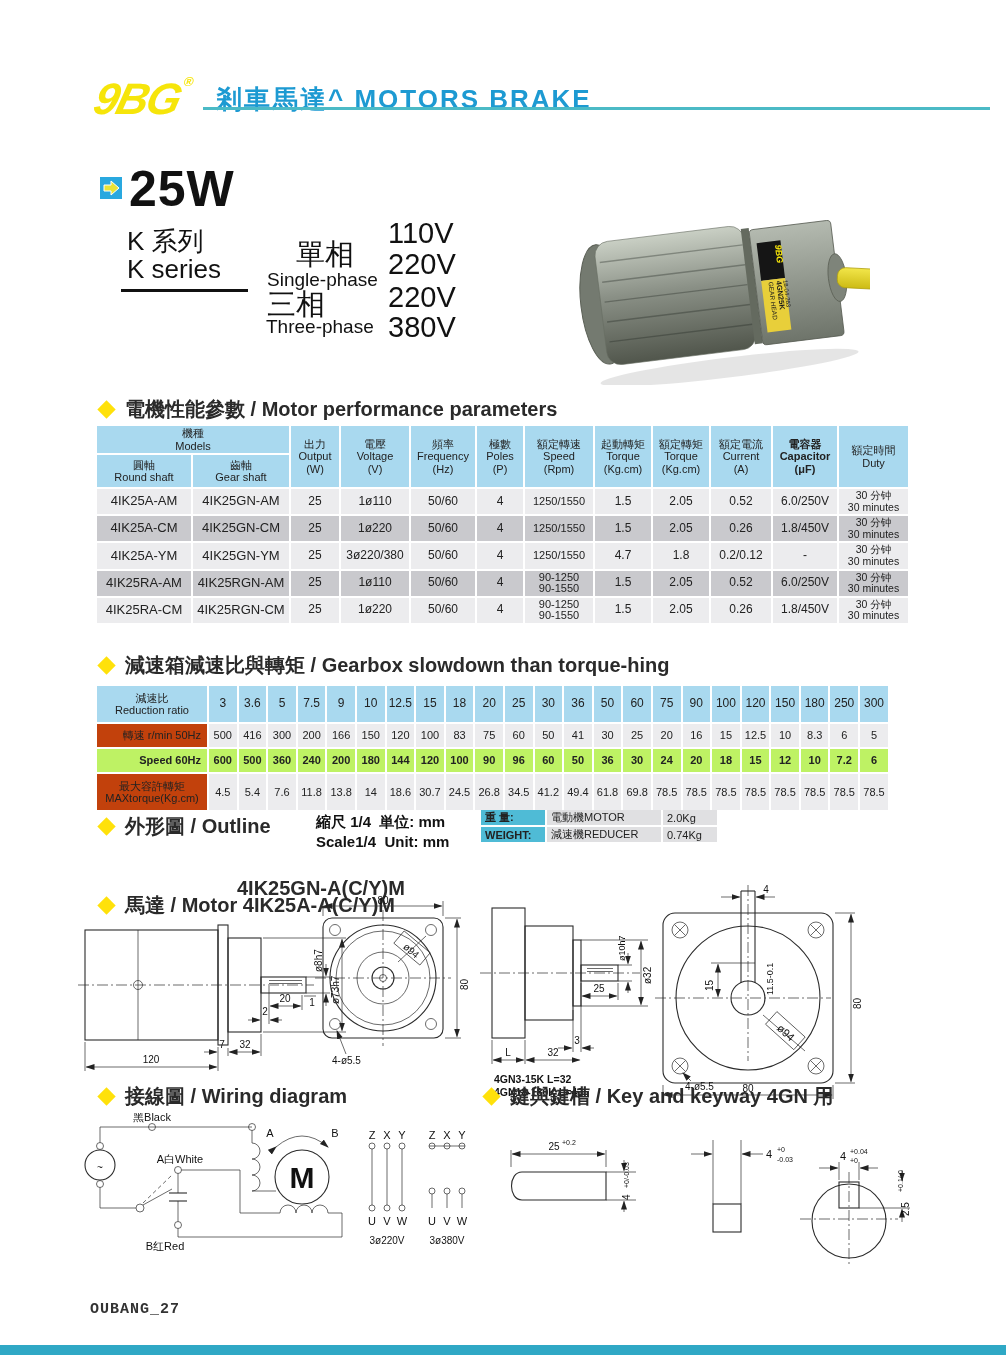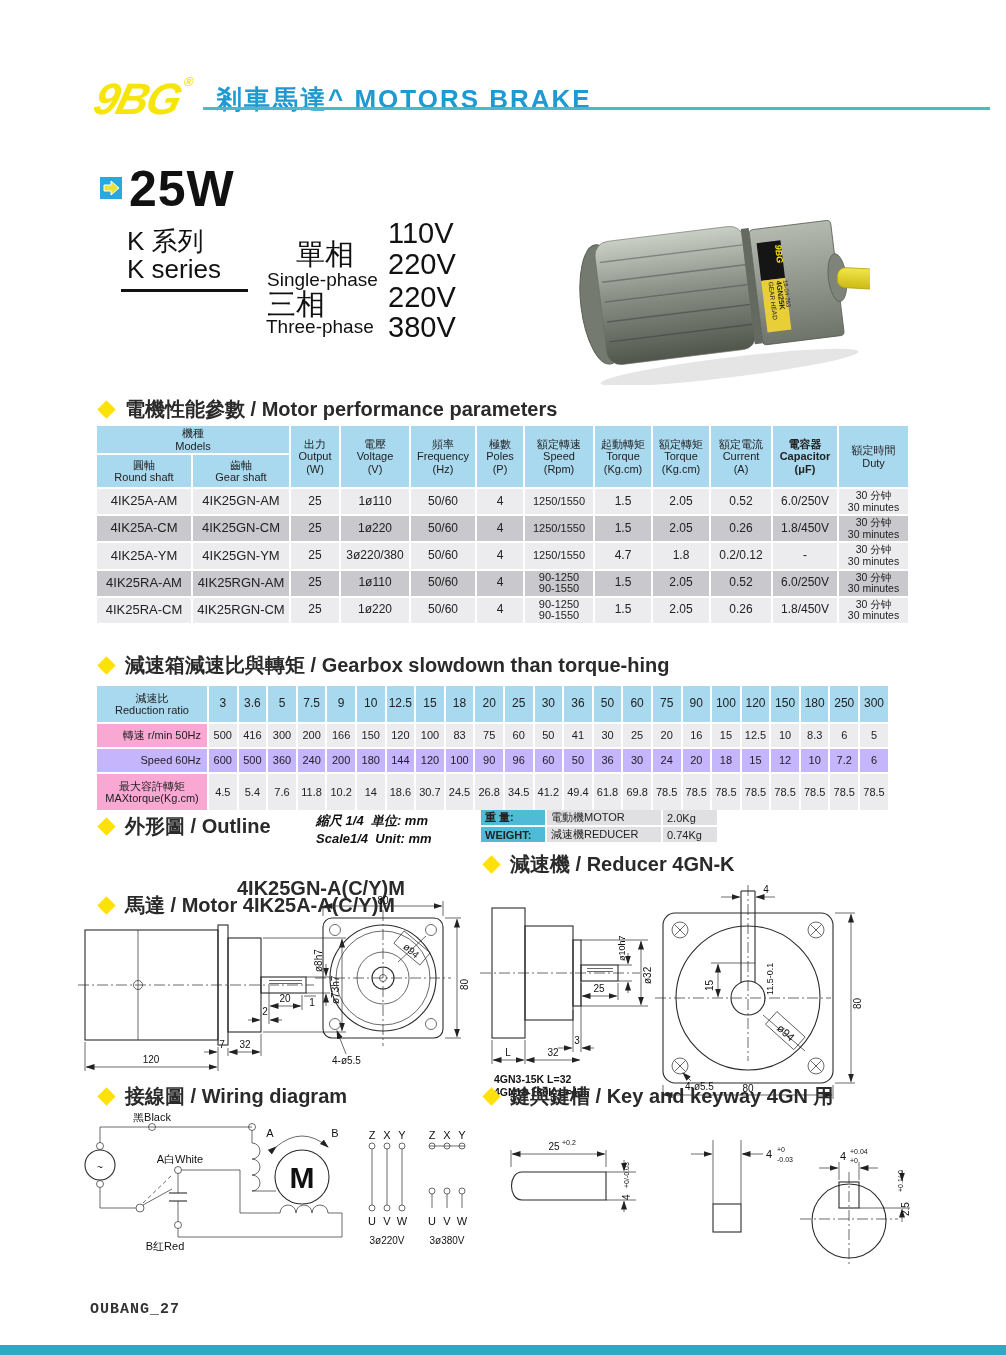--- a/index.html
+++ b/index.html
@@ -41,33 +41,33 @@
   .ptable tbody td:nth-child(7){font-size:11px;line-height:1.05;}
   .ptable tbody td:nth-child(12){font-size:10.5px;line-height:1.1;}
   .cap-bold{font-weight:bold;}
 
   
   .gtable{table-layout:fixed;width:795px;font-size:12px;text-align:center;}
   .gtable td{border:2px solid #fff;padding:0;vertical-align:middle;white-space:pre-line;line-height:1.1;}
   .gtable thead td{background:#a9d9ef;height:36px;}
   .gtable thead td:first-child{font-size:11px;}
   .gtable tbody td{background:#ececee;height:23px;font-size:11px;}
-  .gtable tbody tr:nth-child(2) td{background:#c4b5fd;}
-  .gtable tbody td:first-child{background:#f9a8d4;font-size:11px;text-align:right;padding-right:6px;}
+  .gtable tbody tr:nth-child(2) td{background:#bef264;font-weight:bold;}
+  .gtable tbody td:first-child{background:#c2410c;font-size:11px;text-align:right;padding-right:6px;}
   .gtable tbody tr:last-child td{height:36px;}
   .gtable tbody tr:last-child td:first-child{text-align:center;padding-right:0;}
 
   
   .wbox{border-collapse:separate;border-spacing:2px;font-size:11px;}
   .wbox td{height:14px;padding:0 4px;white-space:nowrap;}
   .wbox td:first-child{background:#4fbbd6;font-weight:bold;width:56px;}
   .wbox td:nth-child(2){background:#e0e0e2;width:106px;}
   .wbox td:nth-child(3){background:#e0e0e2;width:46px;}
 
-  .scale-note{font-size:13px;font-weight:bold;line-height:1.35;color:#111;white-space:pre;font-style:italic;}
+  .scale-note{font-size:15px;font-weight:bold;line-height:1.35;color:#111;white-space:pre;}
 
   
   .ln{stroke:#2b2b2b;stroke-width:1.1;fill:none;}
   .thin{stroke-width:0.7;}
   .cl{stroke:#2b2b2b;stroke-width:0.7;fill:none;stroke-dasharray:11 3 2 3;}
   .dim{stroke:#2b2b2b;stroke-width:0.7;fill:none;}
   text.d{font-size:10px;fill:#111;font-family:"Liberation Sans",sans-serif;}
   text.d11{font-size:11px;}
   text.d9{font-size:9px;}
   text.d7{font-size:7px;}
@@ -389,21 +389,21 @@
           <td>7.2</td>
           <td>6</td>
         </tr>
         <tr>
           <td>最大容許轉矩
 MAXtorque(Kg.cm)</td>
           <td>4.5</td>
           <td>5.4</td>
           <td>7.6</td>
           <td>11.8</td>
-          <td>10.2</td>
+          <td>13.8</td>
           <td>14</td>
           <td>18.6</td>
           <td>30.7</td>
           <td>24.5</td>
           <td>26.8</td>
           <td>34.5</td>
           <td>41.2</td>
           <td>49.4</td>
           <td>61.8</td>
           <td>69.8</td>
@@ -439,24 +439,20 @@
         </tr>
       </tbody>
   </table>
 
   <div class="abs sec-head" style="left:100px;top:892px;">
     <span class="diamond"></span>
     <span class="sec-title">馬達 / Motor  4IK25A-A(C/Y)M</span>
   </div>
   <div class="abs model-line2" style="left:237px;top:877px;">4IK25GN-A(C/Y)M</div>
 
-  <div class="abs sec-head" style="left:485px;top:851px;">
-    <span class="diamond"></span>
-    <span class="sec-title">減速機 /  Reducer   4GN-K</span>
-  </div>
 
   <svg class="abs" style="left:78px;top:900px;" width="280" height="185" viewBox="0 0 280 185">
     <g>
       <line class="cl" x1="0" y1="85" x2="236" y2="85"></line>
       <rect class="ln" x="7" y="30" width="133" height="110"></rect>
       <line class="ln thin" x1="60" y1="30" x2="60" y2="140"></line>
       <circle class="ln thin" cx="60" cy="85" r="4.5"></circle>
       <rect class="ln" x="140" y="25" width="10" height="120"></rect>
       <rect class="ln" x="150" y="38" width="33" height="94"></rect>
       <rect class="ln" x="183" y="77" width="45" height="16"></rect>

